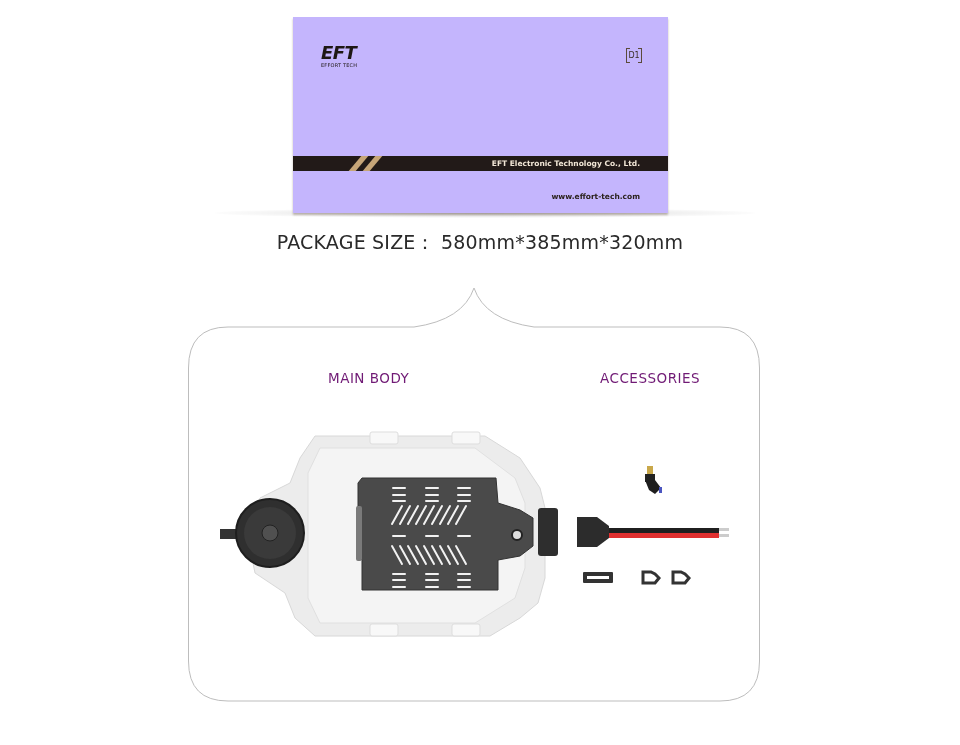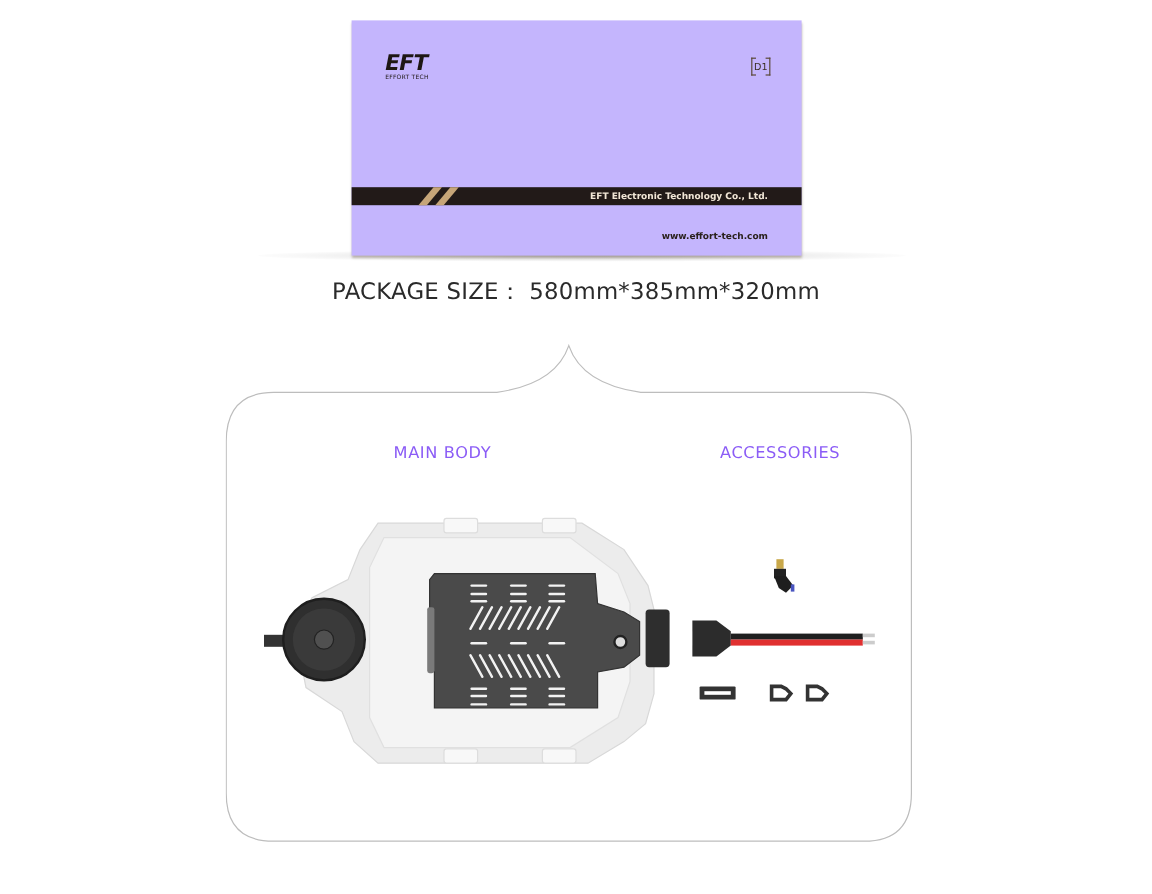--- a/index.html
+++ b/index.html
@@ -18,21 +18,21 @@
     .model-tag::after { right: 0; border-left: none; }
     .band { position: absolute; left: 0; top: 139px; width: 375px; height: 15px; background: #221a18; }
     .slash { position: absolute; top: 0; width: 7px; height: 15px; background: #c6a578; transform: skewX(-40deg); }
     .band-text { position: absolute; right: 28px; top: 0; line-height: 15px; font-size: 7.5px; font-weight: bold; color: #f1e6d6; }
     .url { position: absolute; right: 28px; top: 161px; font-size: 7.5px; font-weight: bold; color: #2a211c; margin-top: 14px; }
 
     .pkg { position: absolute; left: 0; width: 960px; top: 230px; text-align: center; font-family: "DejaVu Sans", sans-serif; font-size: 19px; color: #2a2a2a; letter-spacing: 0.2px; }
 
     
     .panel { position: absolute; left: 188px; top: 286px; width: 572px; height: 420px; }
-    .col-title { position: absolute; top: 370px; font-size: 13.5px; color: #8b5cf6; letter-spacing: 0.5px; }
+    .col-title { position: absolute; top: 370px; font-size: 13.5px; color: #701a75; letter-spacing: 0.5px; }
 
     .product { position: absolute; left: 220px; top: 428px; width: 340px; height: 212px; }
     .accessories { position: absolute; left: 575px; top: 460px; width: 165px; height: 130px; }
   </style>
 </head>
 <body>
 
 <div class="box-shadow"></div>
 <div class="box">
   <div class="logo">

